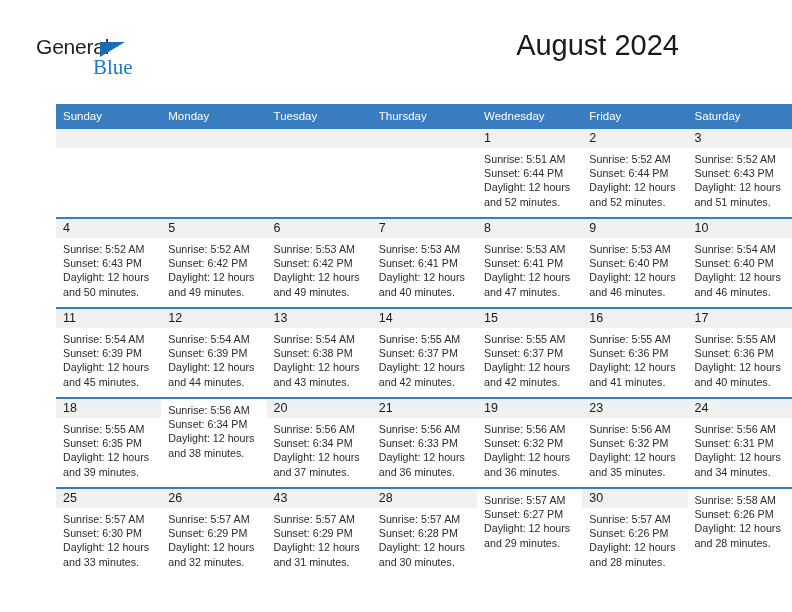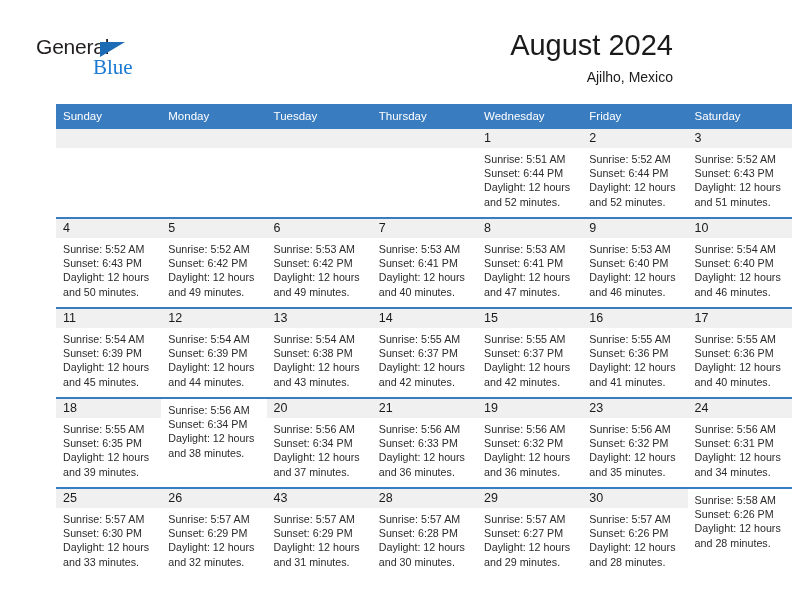--- a/index.html
+++ b/index.html
@@ -20,20 +20,21 @@
     box-sizing: border-box;
   }
 
   
   .header {
     position: absolute;
     left: 0;
     top: 0;
     width: 700px;
     height: 100px;
+    padding-left: 6px;
   }
   .logo {
     position: absolute;
     left: 36px;
     top: 36px;
     width: 120px;
     height: 48px;
   }
   .logo-general {
     position: absolute;
@@ -168,21 +169,20 @@
   <div class="header">
 
     <div class="logo">
       <span class="logo-general">General</span>
       <span class="logo-triangle"></span>
       <span class="logo-blue">Blue</span>
     </div>
 
     <div class="title-block">
       <div class="title-main">August 2024</div>
-      <div class="title-sub">Ajilho, Mexico</div>
     </div>
 
   </div>
 
   <div class="calendar">
     <div class="cal-row cal-head" id="hdr-row">
         <div class="cal-cell">
           <span class="hdr-label">Sunday</span>
         </div>
         <div class="cal-cell">
@@ -537,23 +537,20 @@
               <span class="daynum">28</span>
             </div>
             <div class="cell-body">
               <div class="cell-line">Sunrise: 5:57 AM</div>
               <div class="cell-line">Sunset: 6:28 PM</div>
               <div class="cell-line">Daylight: 12 hours</div>
               <div class="cell-line">and 30 minutes.</div>
             </div>
           </div>
           <div class="cal-cell">
-            <div class="daynum-band">
-              <span class="daynum">29</span>
-            </div>
             <div class="cell-body">
               <div class="cell-line">Sunrise: 5:57 AM</div>
               <div class="cell-line">Sunset: 6:27 PM</div>
               <div class="cell-line">Daylight: 12 hours</div>
               <div class="cell-line">and 29 minutes.</div>
             </div>
           </div>
           <div class="cal-cell">
             <div class="daynum-band">
               <span class="daynum">30</span>

